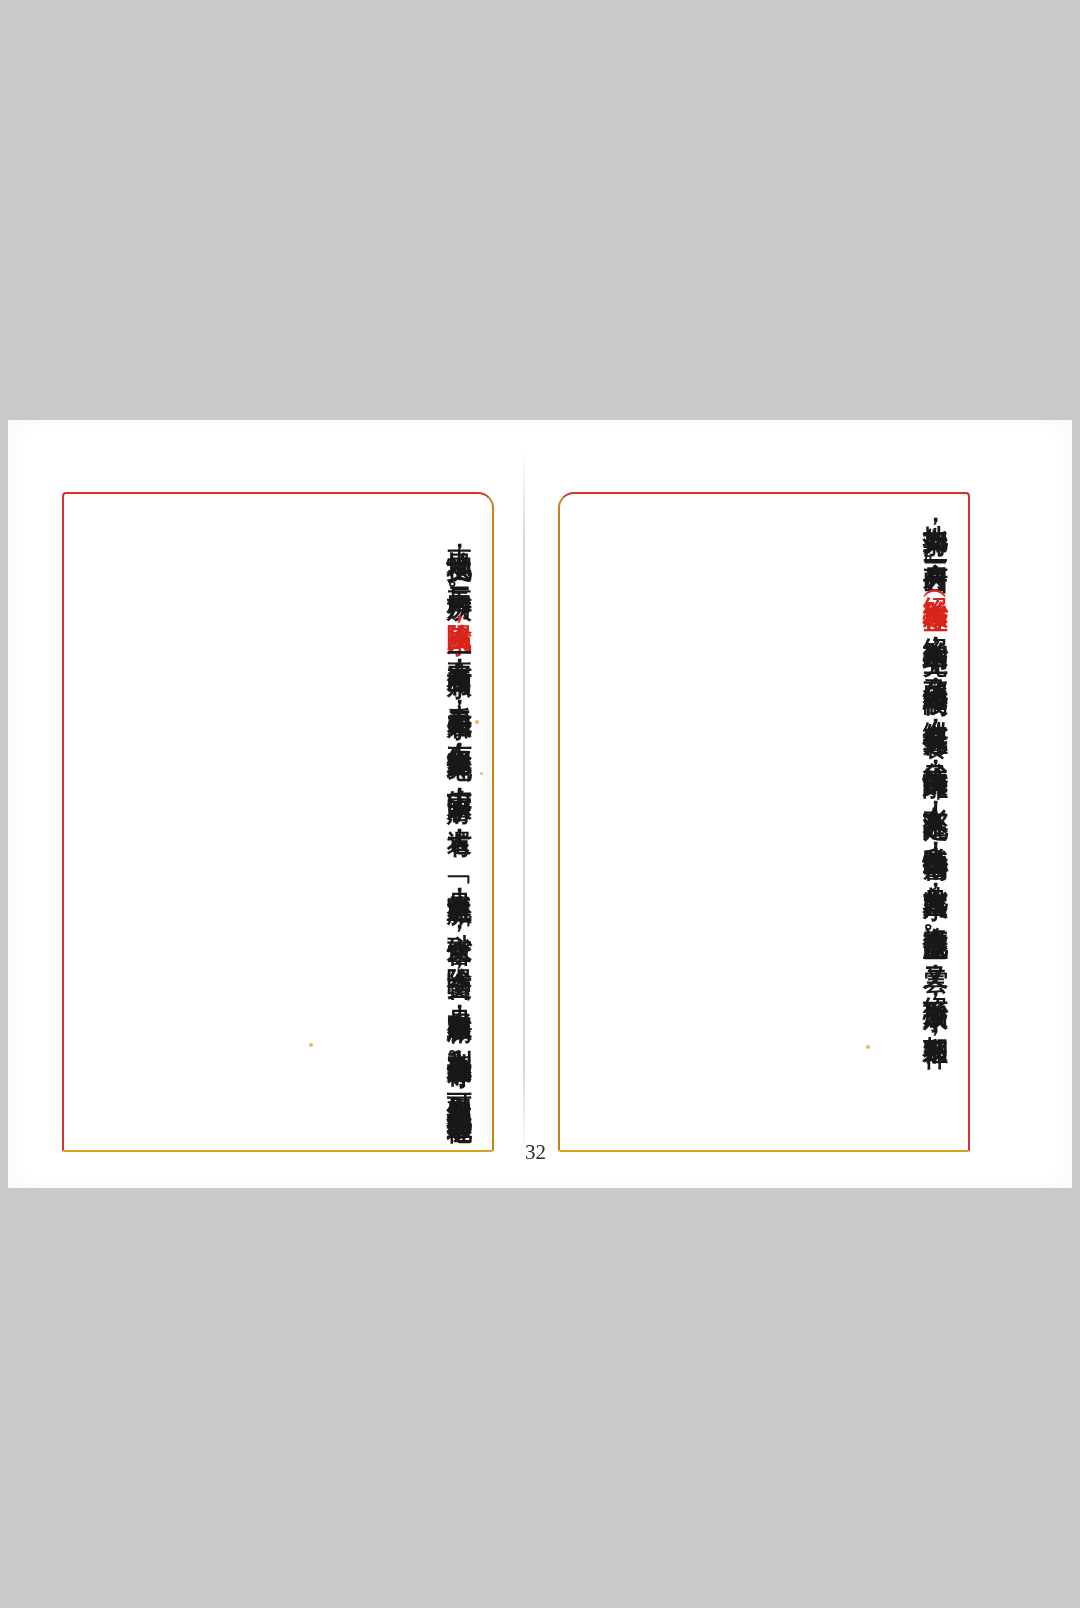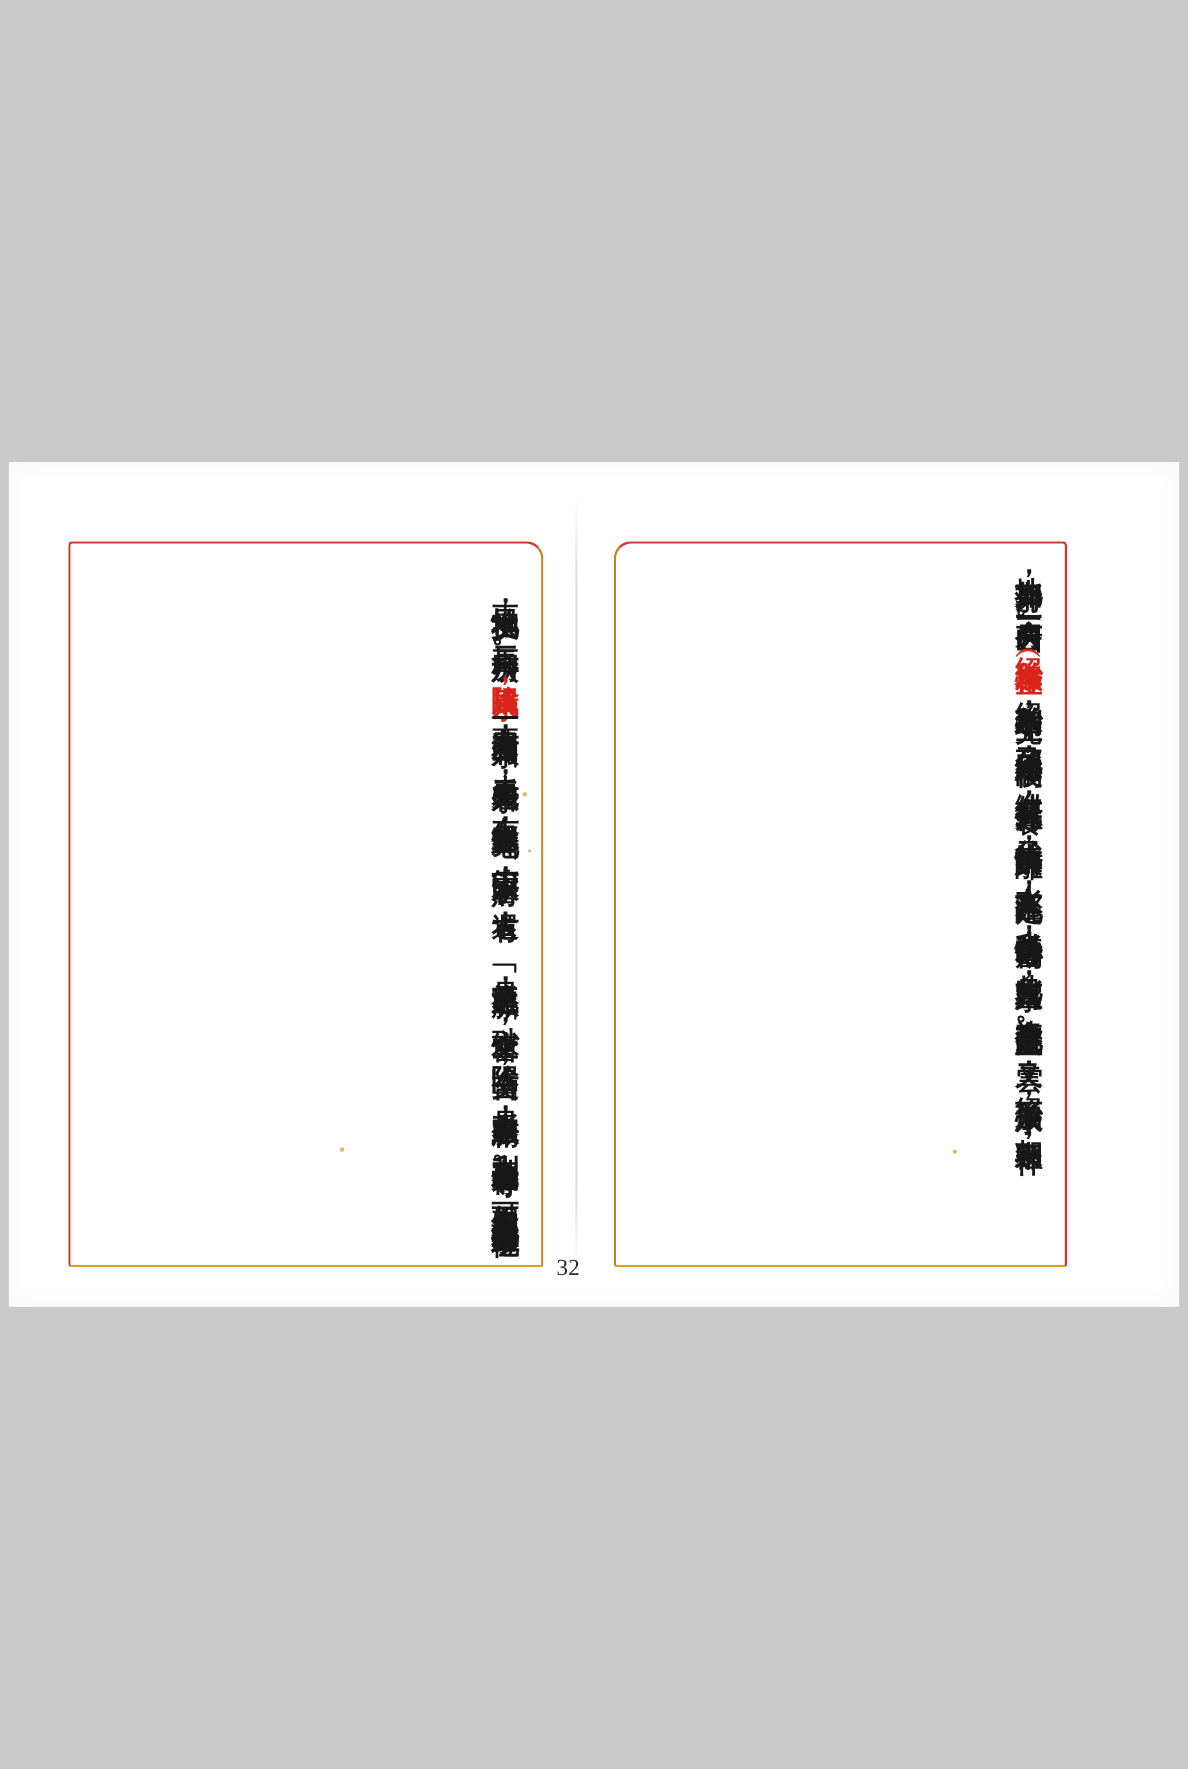--- a/index.html
+++ b/index.html
@@ -97,21 +97,21 @@
     font-weight: 700;
   }
   .vline.indent-1 { padding-top: 26px; }
 
   
   .page-number {
     position: absolute;
     left: 506px;
     top: 1140px;
     width: 40px;
-    text-align: left;
+    text-align: right;
     font-size: 21px;
     color: #2a2a2a;
     font-family: "Liberation Serif", serif;
   }
   
   .speck {
     position: absolute;
     background: #d9a23a;
     border-radius: 50%;
     opacity: .75;

